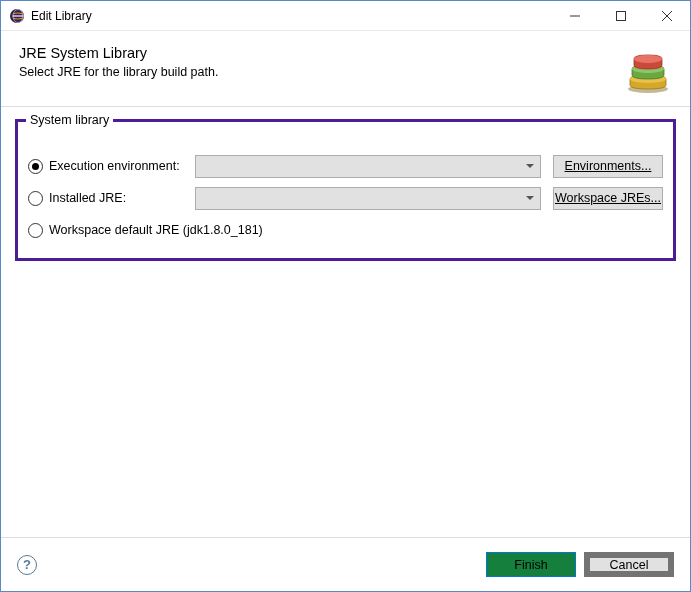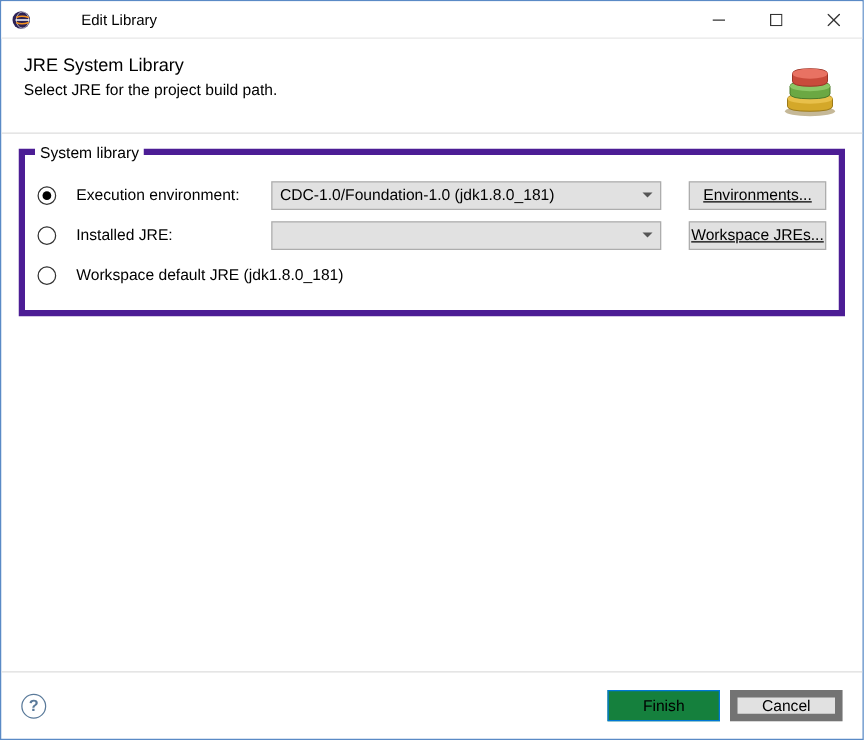--- a/index.html
+++ b/index.html
@@ -1,30 +1,30 @@
 <!DOCTYPE html>
 <html><head>
   <meta charset="utf-8">
   <style>
     * { box-sizing: border-box; margin: 0; padding: 0; font-family: "Segoe UI", Tahoma, sans-serif; }
     body { background: #fff; width: 691px; height: 592px; border: 1px solid #5a8ac6; overflow: hidden; display: flex; flex-direction: column; }
-    .titlebar { height: 30px; display: flex; align-items: center; padding: 0 0 0 8px; background: #fff; border-bottom: 1px solid #e8e8e8; gap: 34px;}
+    .titlebar { height: 30px; display: flex; align-items: center; padding: 0 0 0 8px; background: #fff; border-bottom: 1px solid #e8e8e8;}
     .titlebar .app-icon { width: 16px; height: 16px; margin-right: 6px; }
     .titlebar .title { font-size: 12px; flex: 1; color: #000; }
     .titlebar .win-buttons { display: flex; }
     .titlebar .win-btn { width: 46px; height: 30px; display: flex; align-items: center; justify-content: center; font-size: 10px; color: #333; cursor: pointer; }
     .header-region { padding: 14px 18px 10px 18px; display: flex; align-items: flex-start; border-bottom: 1px solid #ddd; min-height:76px;}
     .header-text { flex: 1; }
     .header-title { font-size: 14.5px; font-weight: normal; color: #000; margin-bottom: 4px;}
     .header-desc { font-size: 12.5px; color: #000; }
     .header-image { width: 54px; height: 50px; flex-shrink: 0; display:flex; align-items:center; justify-content:center;}
     .main-area { flex: 1; padding: 12px 14px; }
-    .groupbox { border: 5px solid #4c1d95; padding: 18px 10px 10px 10px; position: relative;}
+    .groupbox { border: 3px solid #4c1d95; padding: 30px 10px 10px 10px; position: relative;}
     .group-label { position:absolute; top:-9px; left:8px; background:#fff; padding:0 4px; font-size:12.5px; color:#000;}
-    .radio-row { display: flex; align-items: center; height: 28px; margin-bottom: 4px; gap:16px;}
+    .radio-row { display: flex; align-items: center; height: 28px; margin-bottom: 4px; gap:6px;}
     .radio { width:15px; height:15px; border:1px solid #333; border-radius:50%; display:inline-flex; align-items:center; justify-content:center; flex-shrink:0; cursor:pointer; background:#fff;}
     .radio.selected::after { content:""; width:7px; height:7px; border-radius:50%; background:#000; display:block;}
     .radio-label { font-size: 12.5px; color:#000; white-space:nowrap; cursor:pointer; width: 140px; flex-shrink:0;}
     .combo { flex:1; height:23px; border:1px solid #adadad; background:#e1e1e1; font-size:12.5px; padding:0 22px 0 6px; display:flex; align-items:center; position:relative; cursor:pointer; min-width:50px;}
     .combo.disabled { background:#e1e1e1; color:#888; cursor:default;}
     .combo .caret { position:absolute; right:6px; top:50%; transform:translateY(-50%); width:0; height:0; border-left:4px solid transparent; border-right:4px solid transparent; border-top:4px solid #555;}
     .side-btn { width:110px; height:23px; margin-left:6px; border:1px solid #adadad; background:#e1e1e1; font-size:12.5px; display:flex; align-items:center; justify-content:center; cursor:pointer; flex-shrink:0;text-decoration:underline;}
     .footer { border-top: 1px solid #ddd; padding: 14px 16px; display:flex; align-items:center;}
     .help-icon { width:20px; height:20px; border:1.5px solid #5a7a9a; border-radius:50%; display:flex; align-items:center; justify-content:center; font-size:13px; font-weight:bold; color:#5a7a9a; cursor:pointer;}
     .footer-spacer { flex:1;}
@@ -61,21 +61,21 @@
           <line x1="0" y1="0" x2="10" y2="10" stroke="#333" stroke-width="1"></line>
           <line x1="10" y1="0" x2="0" y2="10" stroke="#333" stroke-width="1"></line>
         </svg>
       </div>
   </div>
 </div>
 
 <div class="header-region">
   <div class="header-text">
     <div class="header-title">JRE System Library</div>
-    <div class="header-desc">Select JRE for the project build path.</div>
+    <div class="header-desc">Select JRE for the library build path.</div>
   </div>
   <div class="header-image">
     <svg width="54" height="50" viewBox="0 0 54 50">
       <ellipse cx="30" cy="44" rx="20" ry="4" fill="#c5b897"></ellipse>
       <path d="M12 34 Q12 30 30 30 Q48 30 48 34 L48 40 Q48 44 30 44 Q12 44 12 40 Z" fill="#d4a829" stroke="#9c7a1a" stroke-width="0.8"></path>
       <ellipse cx="30" cy="34" rx="18" ry="4" fill="#e8c04a"></ellipse>
       <path d="M14 24 Q14 20 30 20 Q46 20 46 24 L46 30 Q46 34 30 34 Q14 34 14 30 Z" fill="#6ba843" stroke="#4a7a2a" stroke-width="0.8"></path>
       <ellipse cx="30" cy="24" rx="16" ry="4" fill="#8cc665"></ellipse>
       <path d="M16 14 Q16 10 30 10 Q44 10 44 14 L44 20 Q44 24 30 24 Q16 24 16 20 Z" fill="#c94a3b" stroke="#9a3528" stroke-width="0.8"></path>
       <ellipse cx="30" cy="14" rx="14" ry="4" fill="#e87263"></ellipse>
@@ -84,21 +84,20 @@
 </div>
 
 <div class="main-area">
   <div class="groupbox">
     <span class="group-label">System library</span>
 
     <div class="radio-row">
       <span class="radio selected"></span>
       <span class="radio-label">Execution environment:</span>
       <div class="combo">
-        <span>CDC-1.0/Foundation-1.0 (jdk1.8.0_181)</span>
         <span class="caret"></span>
       </div>
       <div class="side-btn">Environments...</div>
     </div>
 
     <div class="radio-row">
       <span class="radio"></span>
       <span class="radio-label">Installed JRE:</span>
       <div class="combo disabled">
         <span></span>

